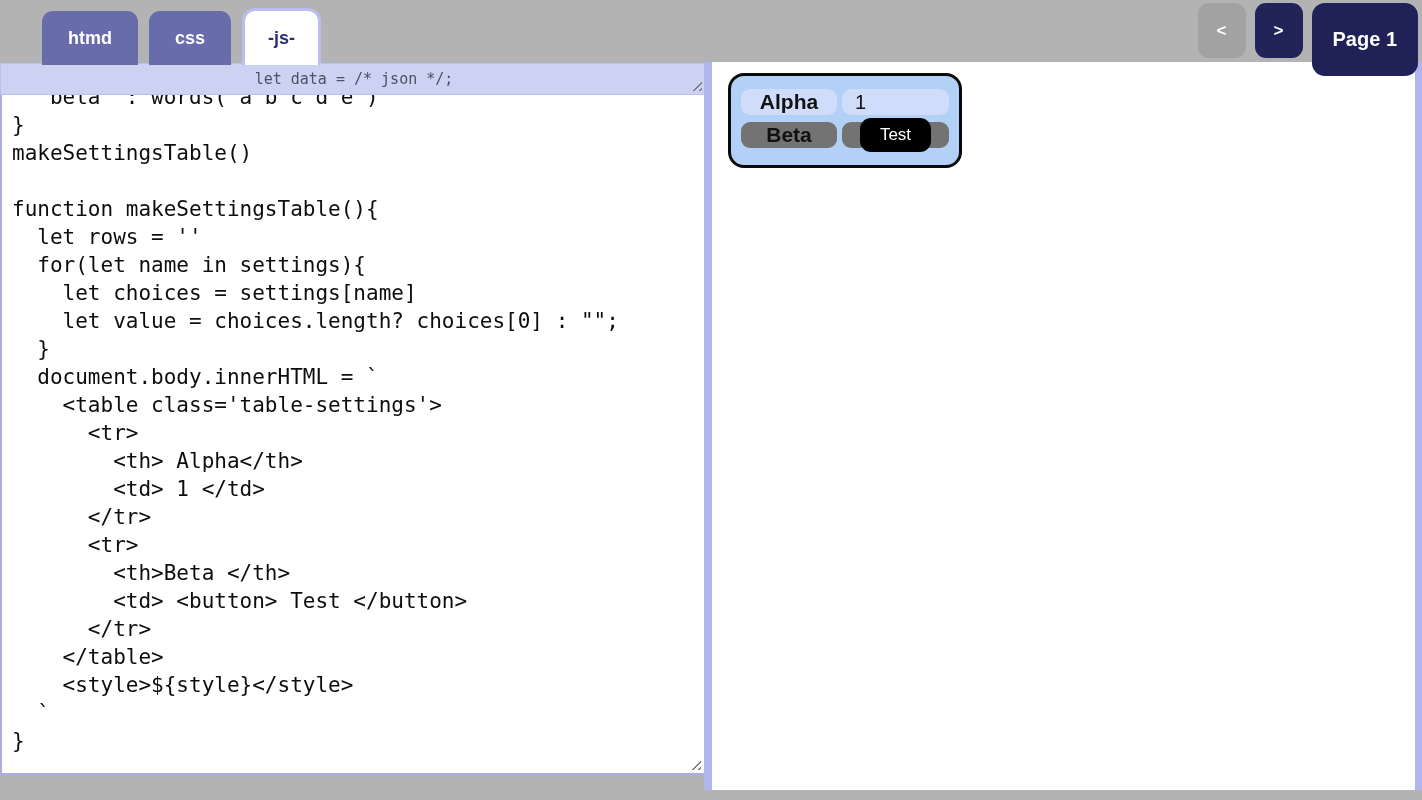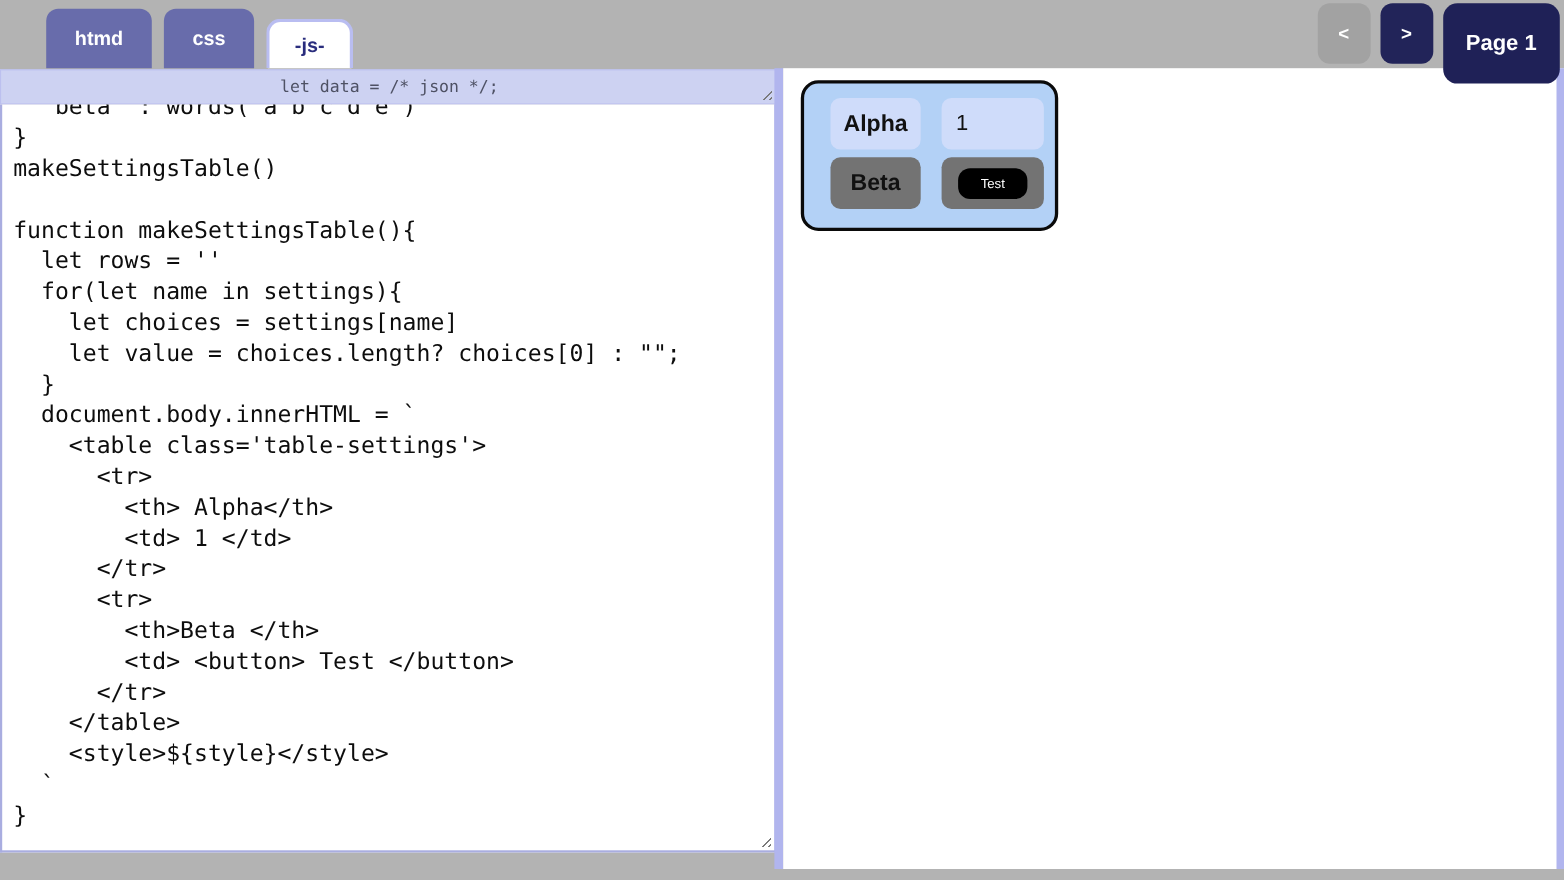--- a/index.html
+++ b/index.html
@@ -19,21 +19,21 @@
     height: 54px; padding: 0 26px;
     background: #686cab; color: #ffffff;
     font-weight: bold; font-size: 18px;
     border-radius: 11px 11px 0 0;
     display: flex; align-items: center; justify-content: center;
     cursor: pointer;
   }
   .tab.active {
     background: #ffffff; color: #2a2d7d;
     border: 3px solid #b9bdf1; border-bottom: none;
-    height: 45px; border-radius: 13px 13px 0 0;
+    height: 57px; border-radius: 13px 13px 0 0;
     padding: 0 23px;
   }
   .nav {
     position: absolute; top: 3px; right: 4px;
     display: flex; gap: 9px; align-items: flex-start; z-index: 3;
   }
   .nav button {
     border: none; color: #ffffff; font-family: "Liberation Sans", sans-serif;
     font-weight: bold; cursor: pointer;
   }
@@ -78,31 +78,31 @@
   }
 
   
   .settings-table {
     margin: 11px 0 0 16px; width: 234px;
     background: #b3d1f6; border: 3px solid #0a0a0a; border-radius: 16px;
     padding: 13px 10px 17px 10px;
     display: grid; grid-template-columns: 96px 1fr; gap: 7px 5px;
   }
   .cell {
-    height: 47px; border-radius: 9px;
-    display: flex; align-items: center; color: #111111; margin-left: 14px;
+    height: 26px; border-radius: 9px;
+    display: flex; align-items: center; color: #111111;
   }
   .cell.r1 { background: #cfdcfa; }
   .cell.r2 { background: #737373; }
   .cell.th { justify-content: center; font-weight: bold; font-size: 21px; }
   .cell.td-text { padding-left: 13px; font-size: 20px; }
   .cell.td-btn { justify-content: center; }
   .test-button {
     background: #000000; color: #ffffff; border: none; border-radius: 11px;
-    padding: 7px 20px; font-size: 12px;
+    padding: 7px 20px; font-size: 17px;
     font-family: "Liberation Sans", sans-serif; cursor: pointer;
   }
 </style>
 </head>
 <body>
 
 <div class="tabs">
   <div class="tab">htmd</div>
   <div class="tab">css</div>
   <div class="tab active">-js-</div>

